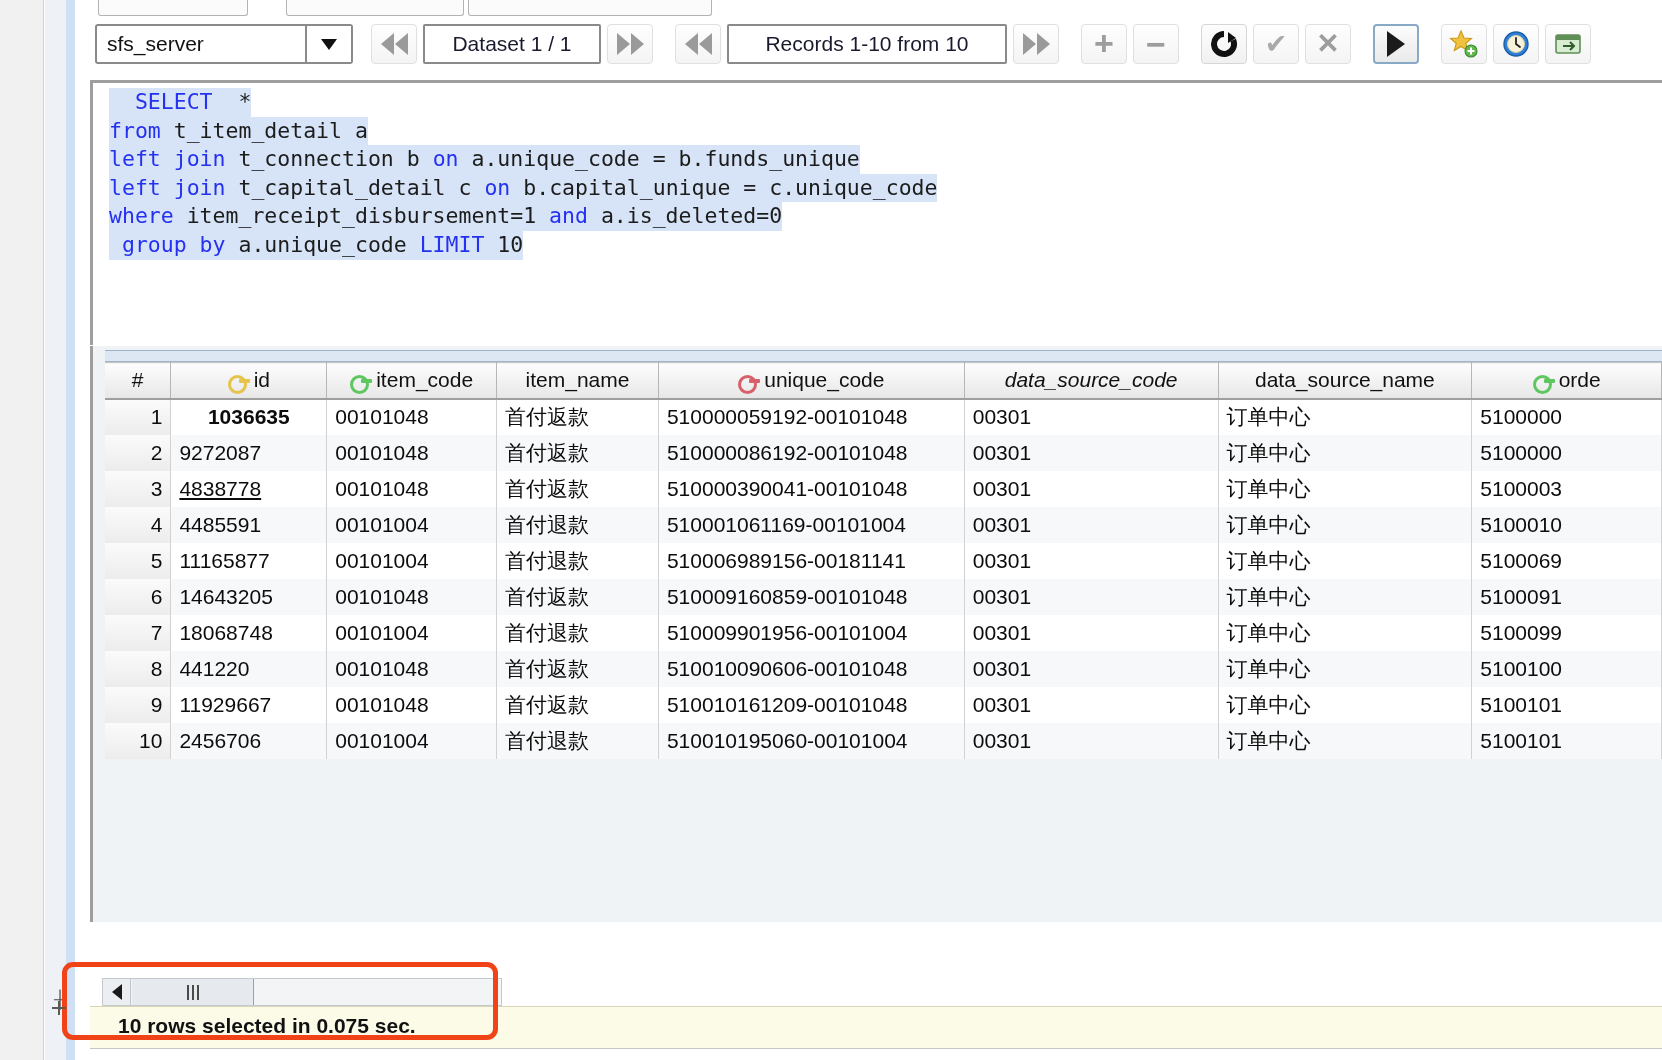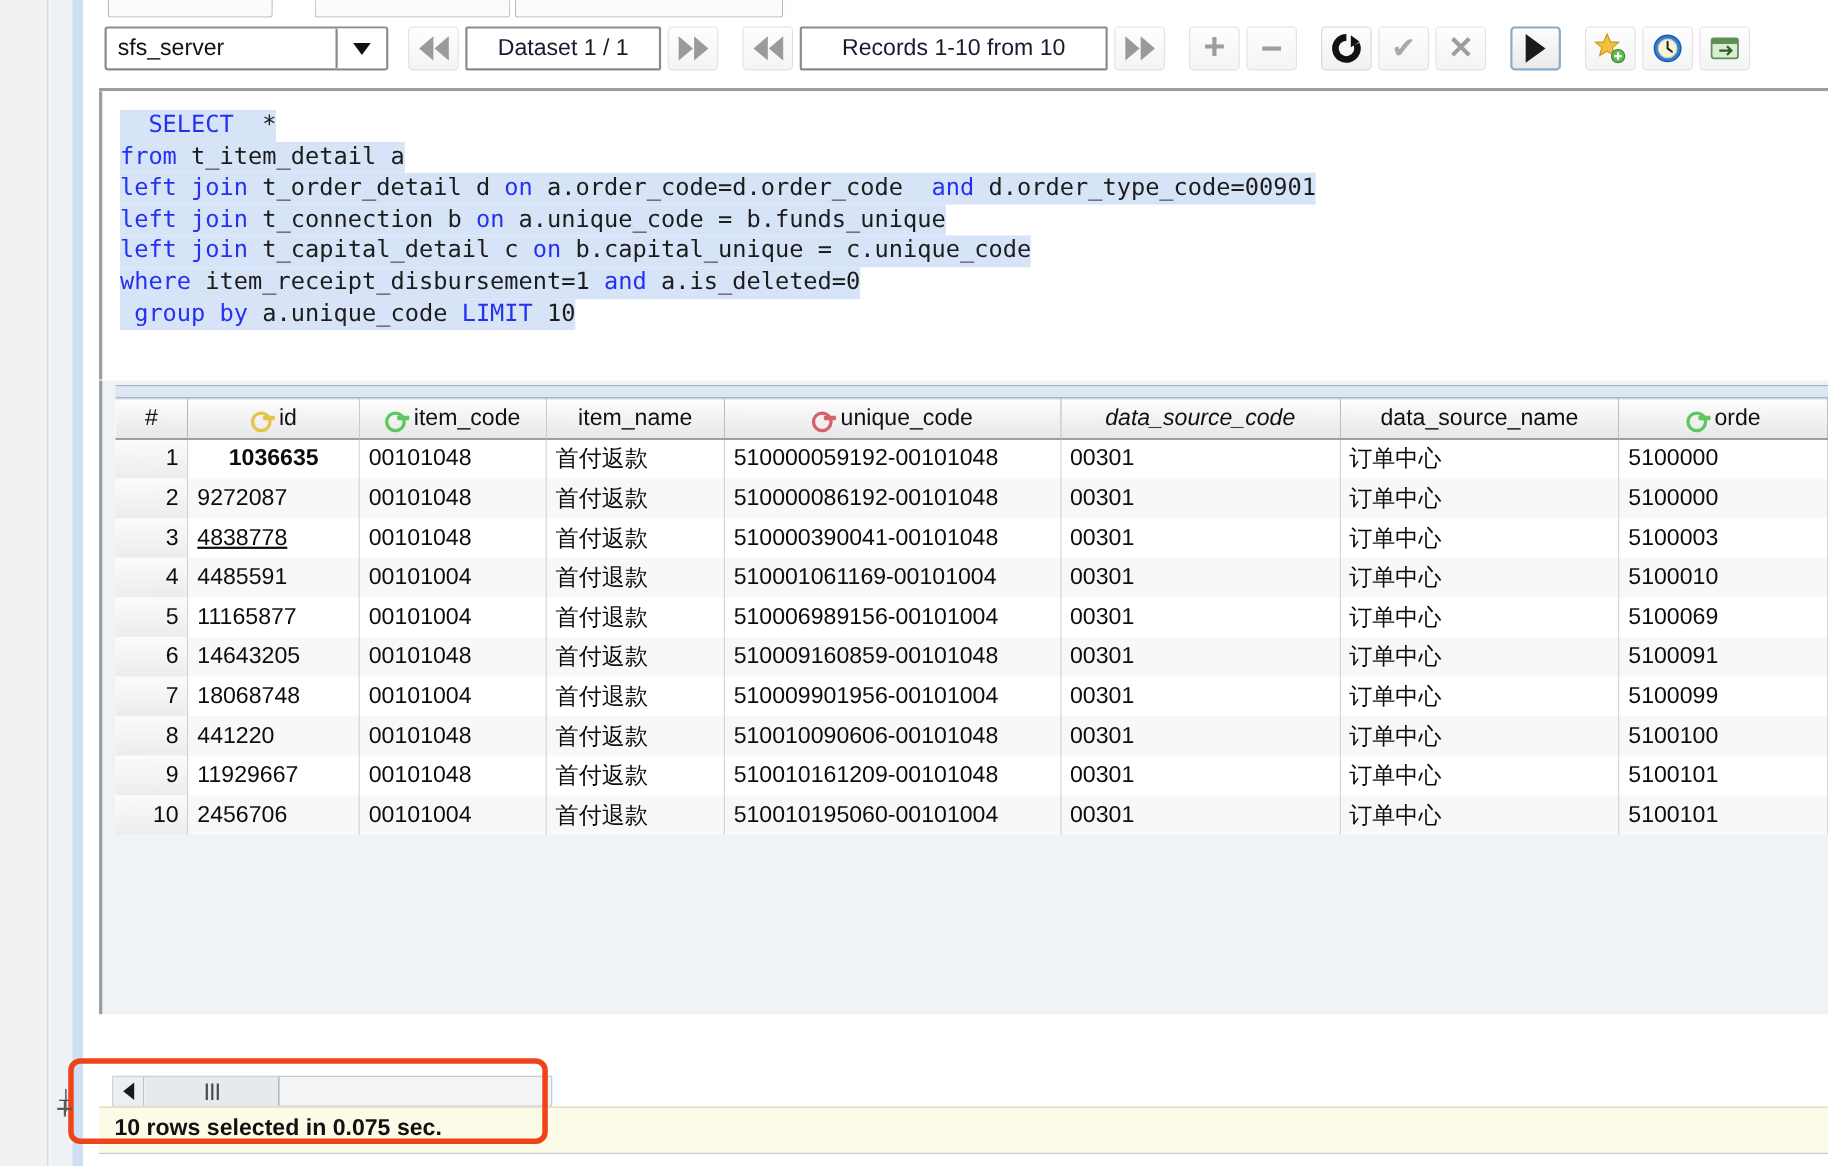--- a/index.html
+++ b/index.html
@@ -50,21 +50,21 @@
   .glyph-plus, .glyph-minus { color: #9d9d9d; font-weight: bold; }
   .glyph-plus { font-size: 34px; line-height: 0.8; }
   .glyph-minus { font-size: 34px; line-height: 0.55; }
   .glyph-check { color: #a9a9a9; font-size: 27px; line-height: 1; }
   .glyph-x { color: #9d9d9d; font-size: 28px; font-weight: bold; line-height: 1; }
 
   .toolbar-sep { position: absolute; left: 90px; top: 80px; width: 1572px; height: 3px; background: #9e9e9e; }
 
   
   .editor { position: absolute; left: 90px; top: 83px; width: 1572px; height: 262px; background: #ffffff; border-left: 3px solid #9e9e9e; }
-  .sqlbox { position: absolute; left: 16px; top: 5px; right: 0; margin-top: 12px; }
+  .sqlbox { position: absolute; left: 16px; top: 5px; right: 0; }
   .sqlline { background: #d7e4f7; font-family: "DejaVu Sans Mono", monospace; font-size: 21.5px; line-height: 28.6px; color: #1c1c1c; white-space: pre; display: inline-block; }
   .sql-wrap { display: block; }
   .kw { color: #2431f0; }
 
   
   .grid-wrap { position: absolute; left: 90px; top: 346px; width: 1572px; height: 576px; background: #f0f3f6; border-left: 3px solid #9e9e9e; }
   .grid-topline { position: absolute; left: 12px; top: 4px; right: 0; height: 12px; background: #dde7f4; border-top: 1px solid #9fb3c8; border-bottom: 1px solid #9fb3c8; }
   table.grid { position: absolute; left: 12px; top: 16px; border-collapse: collapse; background: #ffffff; table-layout: fixed; }
   table.grid th {
     background: linear-gradient(#fdfdfd,#e7e7e7);
@@ -90,21 +90,21 @@
   .key-red { color: #d9606b; }
 
   
   .hscroll { position: absolute; left: 102px; top: 978px; width: 400px; height: 28px; background: #f2f4f6; border: 1px solid #c3c9cf; }
   .hscroll .lbtn { position: absolute; left: 0; top: 0; width: 28px; height: 26px; background: #eceff2; border-right: 1px solid #bfc5cb; display: flex; align-items: center; justify-content: center; }
   .hscroll .tri-sm { width: 0; height: 0; border-top: 8px solid transparent; border-bottom: 8px solid transparent; border-right: 10px solid #1a1a1a; }
   .hscroll .thumb { position: absolute; left: 29px; top: 0; width: 122px; height: 26px; background: #e6eaee; border-right: 1px solid #9aa2aa; display: flex; align-items: center; justify-content: center; gap: 3px; }
   .hscroll .thumb i { display: block; width: 2px; height: 15px; background: #4a4a4a; }
 
   .statusbar { position: absolute; left: 90px; top: 1006px; width: 1572px; height: 42px; background: #fcfbe8; border-top: 1px solid #d8d6b5; }
-  .statustext { position: absolute; left: 14px; top: 7px; font-size: 21px; font-weight: bold; color: #111; }
+  .statustext { position: absolute; left: 28px; top: 7px; font-size: 21px; font-weight: bold; color: #111; }
 
   .redbox { position: absolute; left: 62px; top: 962px; width: 436px; height: 78px; border: 5px solid #f04418; border-radius: 11px; pointer-events: none; }
 
   .footer-gap { position: absolute; left: 90px; top: 1048px; width: 1572px; height: 12px; background: #ffffff; border-top: 1px solid #c5c5c5; }
 
   .bottom-rail-arrow { position: absolute; left: 48px; top: 996px; width: 22px; height: 22px; }
 </style>
 </head>
 <body>
 
@@ -228,21 +228,20 @@
       </div>
 
     </div>
   </div>
   <div class="toolbar-sep"></div>
 
   <div class="editor">
     <div class="sqlbox" id="sql-box">
         <div class="sql-wrap"><span class="sqlline"><span class="kw">  SELECT </span><span> *</span></span></div>
         <div class="sql-wrap"><span class="sqlline"><span class="kw">from </span><span>t_item_detail a</span></span></div>
-        <div class="sql-wrap"><span class="sqlline"><span class="kw">left join </span><span>t_order_detail d </span><span class="kw">on </span><span>a.order_code=d.order_code  </span><span class="kw">and </span><span>d.order_type_code=00901</span></span></div>
         <div class="sql-wrap"><span class="sqlline"><span class="kw">left join </span><span>t_connection b </span><span class="kw">on </span><span>a.unique_code = b.funds_unique</span></span></div>
         <div class="sql-wrap"><span class="sqlline"><span class="kw">left join </span><span>t_capital_detail c </span><span class="kw">on </span><span>b.capital_unique = c.unique_code</span></span></div>
         <div class="sql-wrap"><span class="sqlline"><span class="kw">where </span><span>item_receipt_disbursement=1 </span><span class="kw">and </span><span>a.is_deleted=0</span></span></div>
         <div class="sql-wrap"><span class="sqlline"><span class="kw"> group by </span><span>a.unique_code </span><span class="kw">LIMIT </span><span>10</span></span></div>
       </div>
   </div>
 
   <div class="grid-wrap">
     <div class="grid-topline"></div>
     <table class="grid">
@@ -297,21 +296,21 @@
             <td style="text-align: left; width: 306px;">510001061169-00101004</td>
             <td style="text-align: left; width: 254px;">00301</td>
             <td style="text-align: left; width: 254px;">订单中心</td>
             <td style="text-align: left; width: 190px;">5100010</td>
           </tr>
           <tr>
             <td class="rownum" style="width: 66px;">5</td>
             <td style="text-align: left; width: 156px;">11165877</td>
             <td style="text-align: left; width: 170px;">00101004</td>
             <td style="text-align: left; width: 162px;">首付退款</td>
-            <td style="text-align: left; width: 306px;">510006989156-00101004</td>
+            <td style="text-align: left; width: 306px;">510006989156-00181141</td>
             <td style="text-align: left; width: 254px;">00301</td>
             <td style="text-align: left; width: 254px;">订单中心</td>
             <td style="text-align: left; width: 190px;">5100069</td>
           </tr>
           <tr class="alt">
             <td class="rownum" style="width: 66px;">6</td>
             <td style="text-align: left; width: 156px;">14643205</td>
             <td style="text-align: left; width: 170px;">00101048</td>
             <td style="text-align: left; width: 162px;">首付返款</td>
             <td style="text-align: left; width: 306px;">510009160859-00101048</td>

